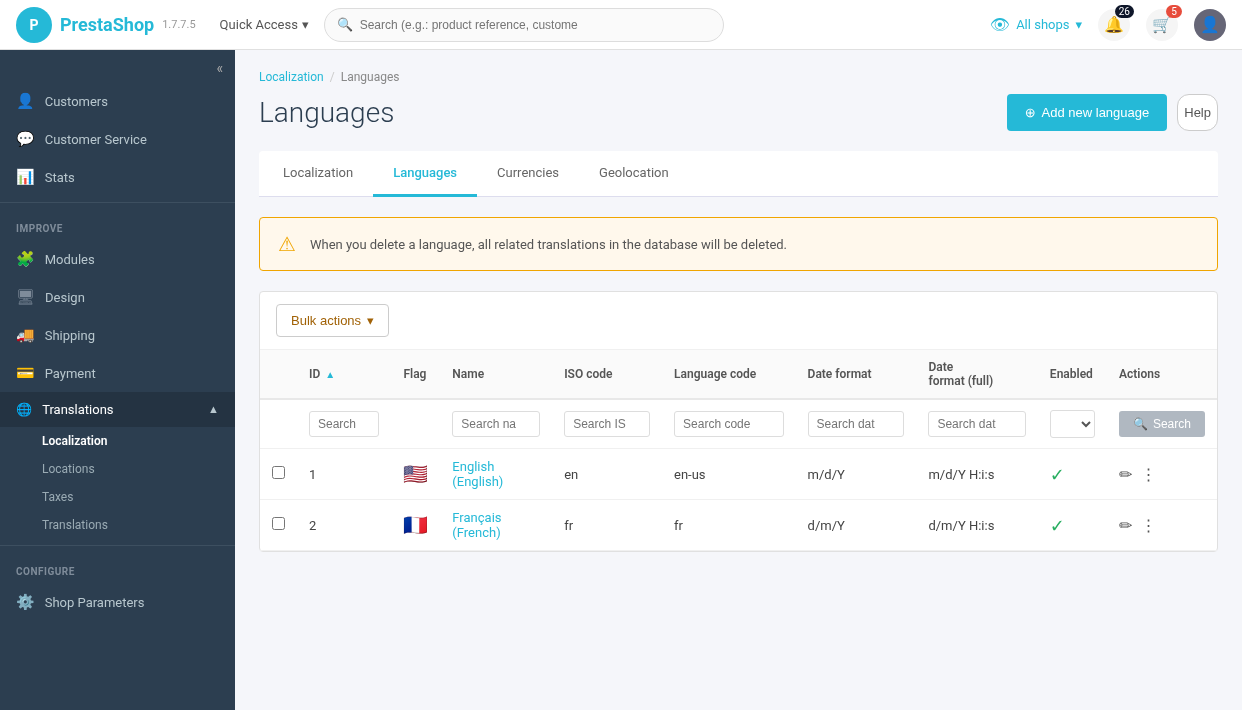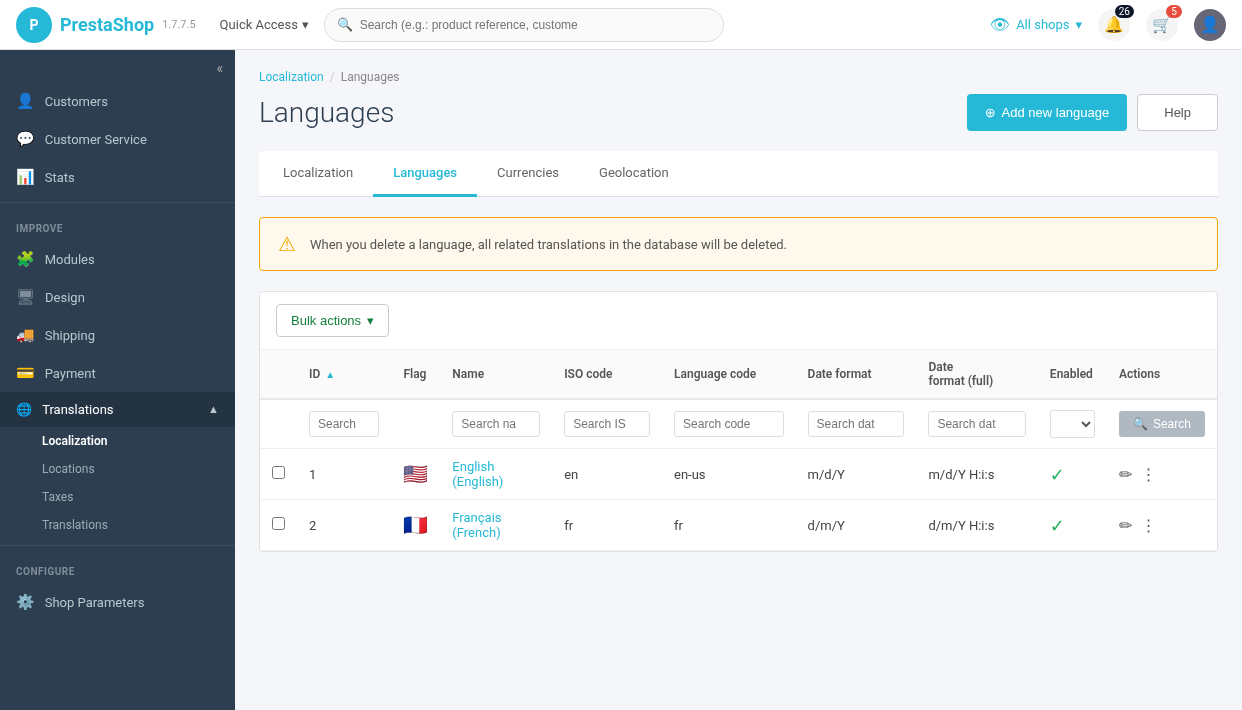--- a/index.html
+++ b/index.html
@@ -183,22 +183,22 @@
       padding: 10px 18px;
       border-radius: 4px;
       font-size: 13px;
       cursor: pointer;
       display: flex; align-items: center; gap: 6px;
     }
     .btn-outline {
       background: #fff;
       color: #555;
       border: 1px solid #ccc;
-      padding: 10px 26px;
-      border-radius: 4px;
+      padding: 10px 6px;
+      border-radius: 12px;
       font-size: 13px;
       cursor: pointer;
     }
 
     
     .tabs {
       display: flex;
       border-bottom: 1px solid #dde;
       margin-bottom: 20px;
       background: #fff;
@@ -244,21 +244,21 @@
     
     .bulk-area { padding: 12px 16px; border-bottom: 1px solid #f0f0f0; }
     .bulk-btn {
       background: #fff;
       border: 1px solid #ccc;
       border-radius: 4px;
       padding: 8px 14px;
       font-size: 13px;
       cursor: pointer;
       display: inline-flex; align-items: center; gap: 6px;
-      color: #15803d;
+      color: #a16207;
     }
 
     
     .data-table { width: 100%; border-collapse: collapse; }
     .data-table th {
       padding: 10px 12px;
       text-align: left;
       font-size: 12px;
       font-weight: 600;
       color: #555;

